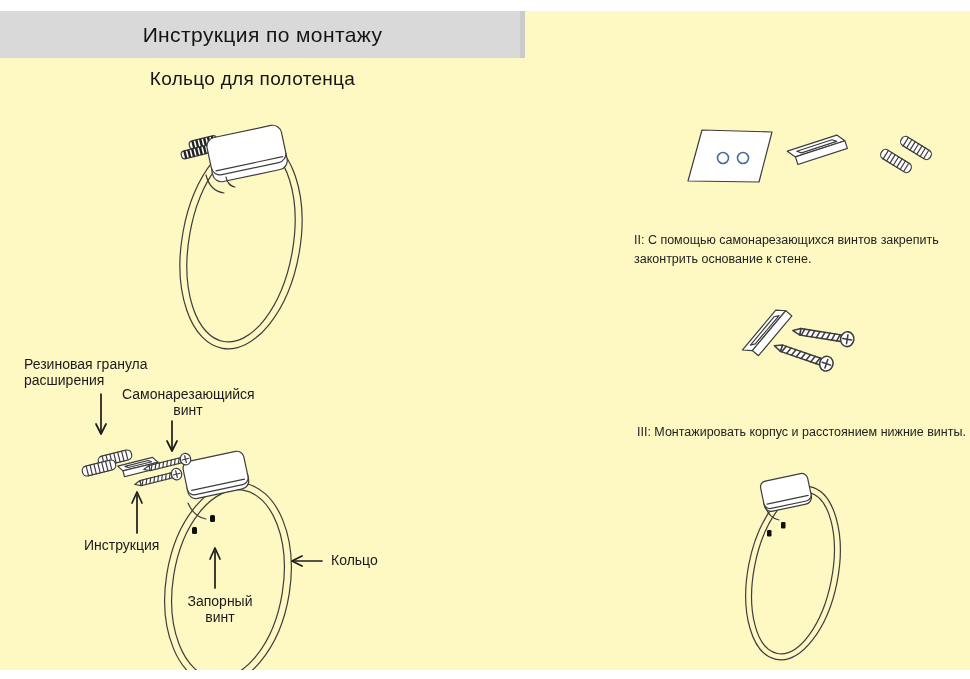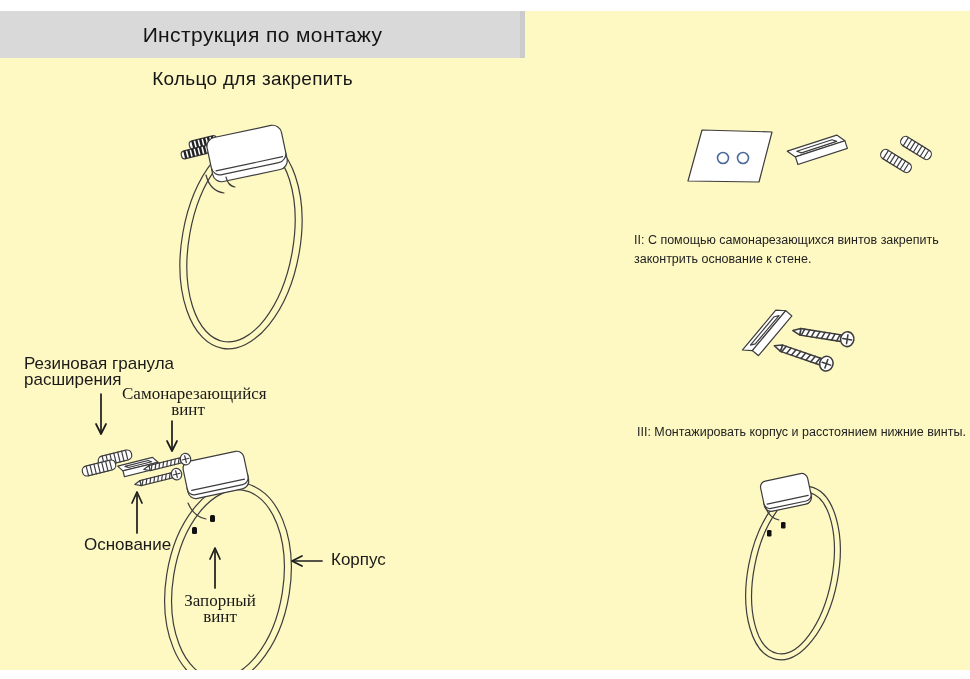--- a/index.html
+++ b/index.html
@@ -5,39 +5,39 @@
   html,body{margin:0;padding:0;background:#fff;}
   body{font-family:"Liberation Sans", sans-serif;color:#1f1f1f;}
   .page{position:relative;width:970px;height:659px;background:#fef9c3;overflow:hidden;margin-top:11px;}
   .abs{position:absolute;}
   .header-bar{left:0;top:0;width:525px;height:47px;background:#d9d9d9;
               box-shadow:inset -5px 0 0 #cbcbcb;display:flex;align-items:center;justify-content:center;}
   .title{font-size:21px;letter-spacing:.4px;color:#141414;}
   .subtitle{left:0;top:57px;width:505px;text-align:center;font-size:19px;letter-spacing:.3px;color:#161616;}
   .step-text{font-size:12.5px;line-height:19px;white-space:pre;color:#222;}
   .hang{padding-left:7px;text-indent:-7px;}
-  .dlabel{font-size:17px;line-height:16px;white-space:pre;color:#1a1a1a;}
-  .ctr{text-align:center;font-family:Liberation Serif, serif;}
+  .dlabel{font-size:14px;line-height:16px;white-space:pre;color:#1a1a1a;}
+  .ctr{text-align:center;}
   svg.abs{overflow:visible;}
   .ln{fill:none;stroke:#3d3d3d;stroke-width:1.2;stroke-linecap:round;stroke-linejoin:round;}
   .lnw{fill:#ffffff;stroke:#3d3d3d;stroke-width:1.2;stroke-linejoin:round;}
   .arrow{fill:none;stroke:#1c1c1c;stroke-width:1.7;stroke-linecap:round;stroke-linejoin:round;}
   .dot{fill:#101010;stroke:none;}
   .hole{fill:#ffffff;stroke:#4a6a9a;stroke-width:1.6;}
   .rib{stroke:#222;stroke-width:2.4;}
 </style>
 </head>
 <body>
 
 <div class="page">
 
   <div class="abs header-bar">
     <div class="title">Инструкция по монтажу</div>
   </div>
-  <div class="abs subtitle">Кольцо для закрепить</div>
+  <div class="abs subtitle">Кольцо для полотенца</div>
 
   <svg class="abs" style="left:150px;top:100px;" width="200" height="250" viewBox="0 0 200 250">
     <defs>
       <g id="plug">
         <rect x="-17" y="-5" width="34" height="10" rx="4.5" class="lnw"></rect>
         <line x1="-12" y1="-5" x2="-12" y2="5" class="ln"></line>
         <line x1="-8" y1="-5" x2="-8" y2="5" class="ln"></line>
         <line x1="-4" y1="-5" x2="-4" y2="5" class="ln"></line>
         <line x1="0" y1="-5" x2="0" y2="5" class="ln"></line>
         <line x1="4" y1="-5" x2="4" y2="5" class="ln"></line>
@@ -125,24 +125,24 @@
     <g>
       <path class="arrow" d="M322,210 L294,210"></path>
         <path class="arrow" d="M302,205 L292,210 L302,215"></path>
     </g>
   </svg>
 
   <div class="abs dlabel" style="left:24px;top:345px;">Резиновая гранула
 расширения</div>
   <div class="abs dlabel ctr" style="left:122px;top:375px;width:132px;">Самонарезающийся
 винт</div>
-  <div class="abs dlabel" style="left:84px;top:526px;">Основание</div>
+  <div class="abs dlabel" style="left:84px;top:526px;">Инструкция</div>
   <div class="abs dlabel ctr" style="left:180px;top:582px;width:80px;">Запорный
 винт</div>
-  <div class="abs dlabel" style="left:331px;top:541px;">Корпус</div>
+  <div class="abs dlabel" style="left:331px;top:541px;">Кольцо</div>
 
 
   <svg class="abs" style="left:675px;top:105px;" width="290" height="100" viewBox="0 0 290 100">
     <path class="lnw" d="M27,14 L97,16 L84,66 L13,65 Z"></path>
     <circle cx="48" cy="42" r="5.5" class="hole"></circle>
     <circle cx="68" cy="42" r="5.5" class="hole"></circle>
     <g transform="translate(142,36) rotate(-18)">
       <path class="lnw" d="M-28,-10 L24,-10 L30,-2 L-22,-2 Z"></path>
       <path class="lnw" d="M-22,-2 L30,-2 L30,6 L-22,6 Z"></path>
       <path class="lnw" d="M-19,-7 L18,-7 L22,-4 L-15,-4 Z"></path>

